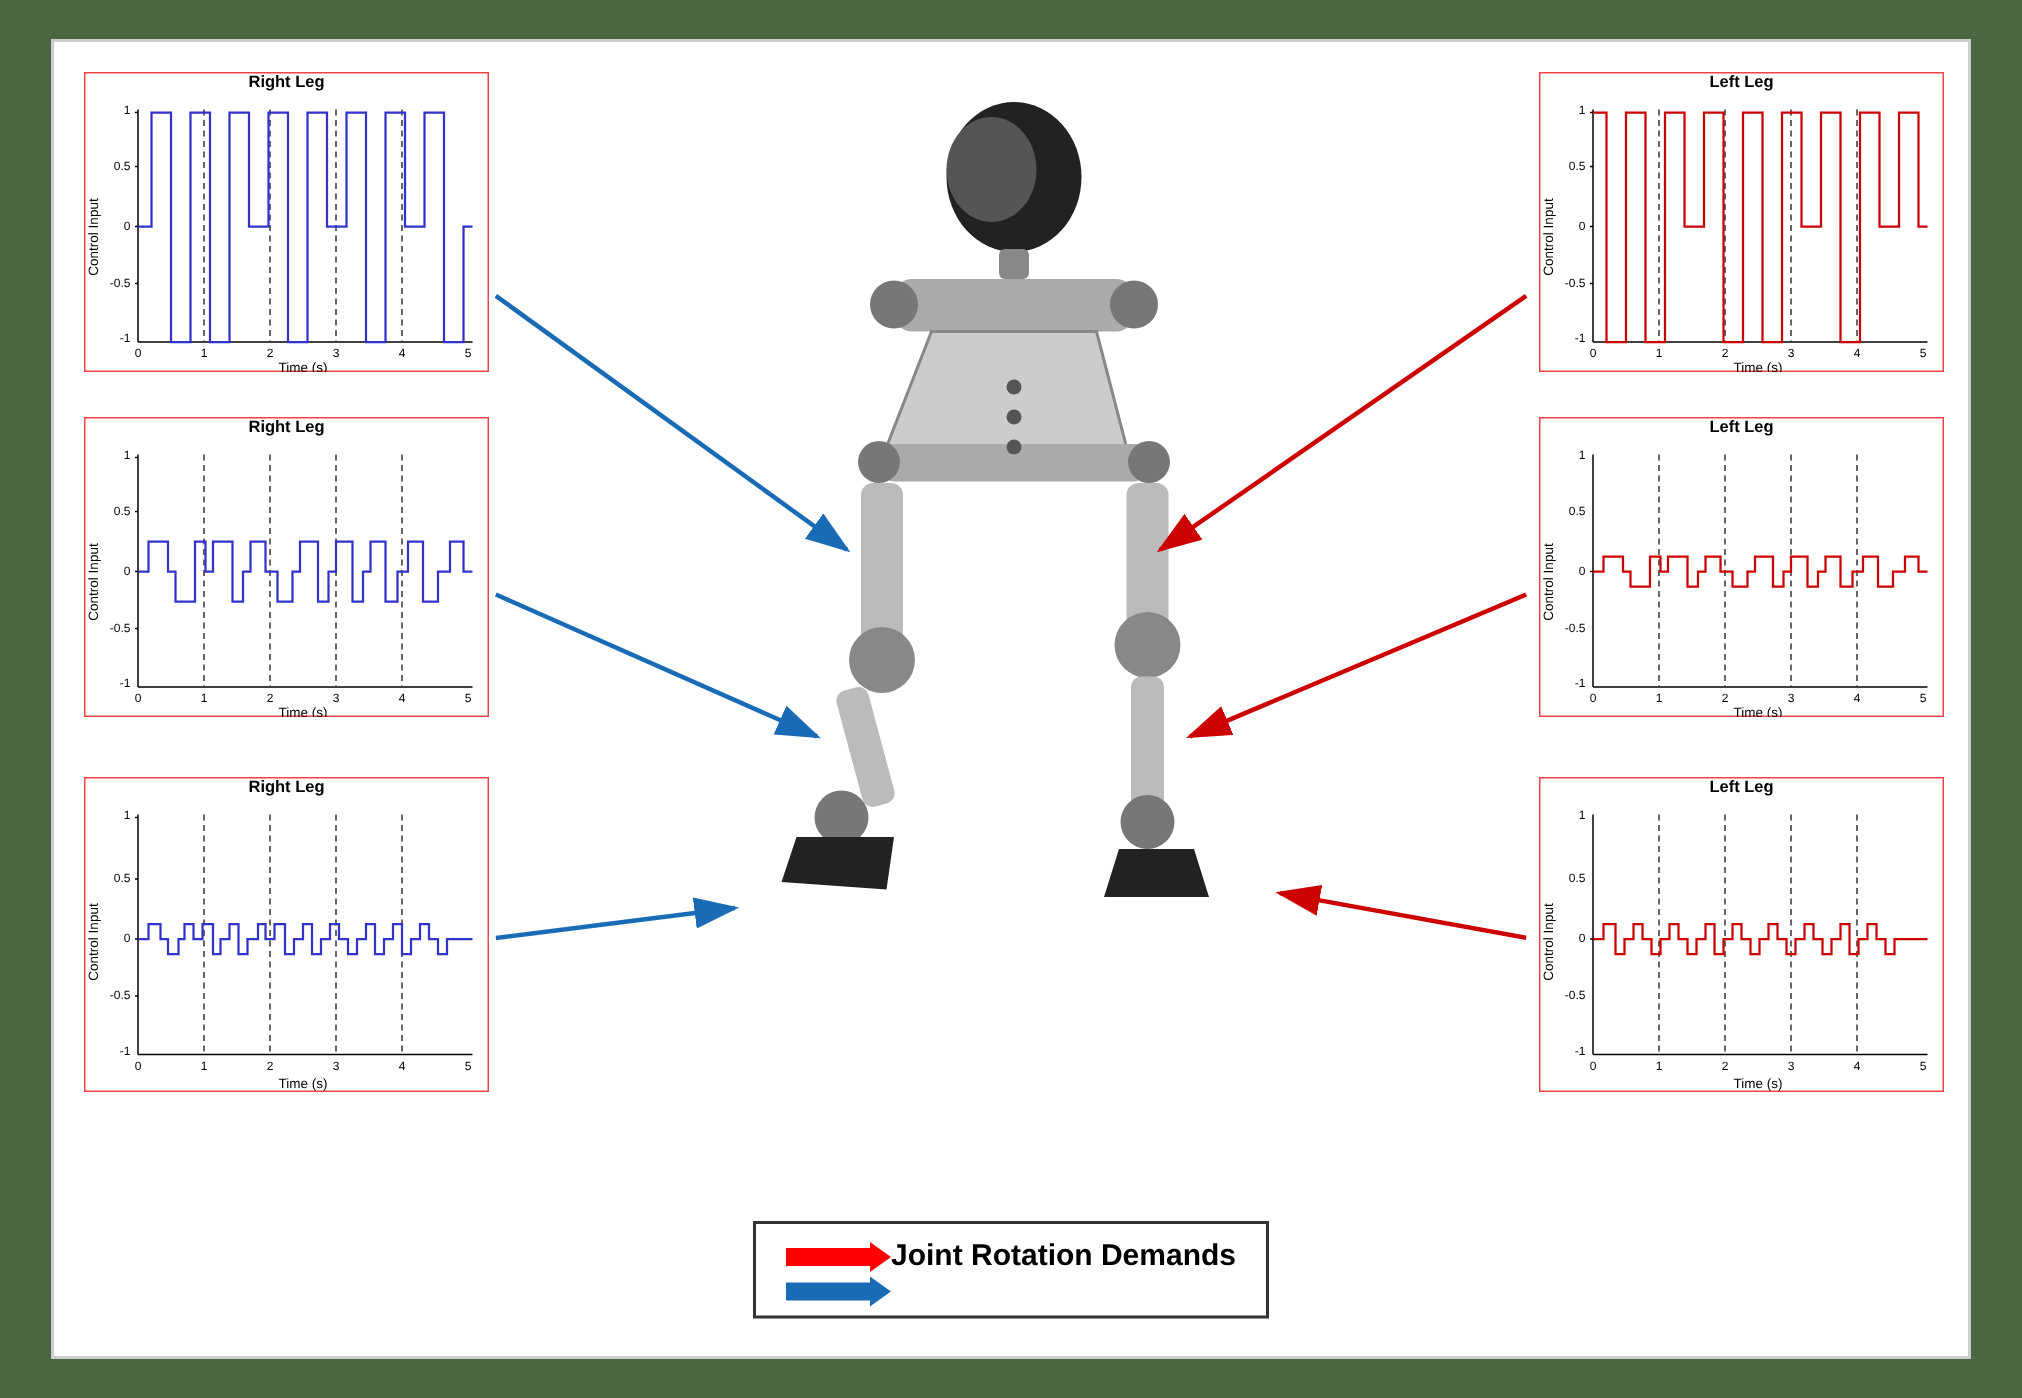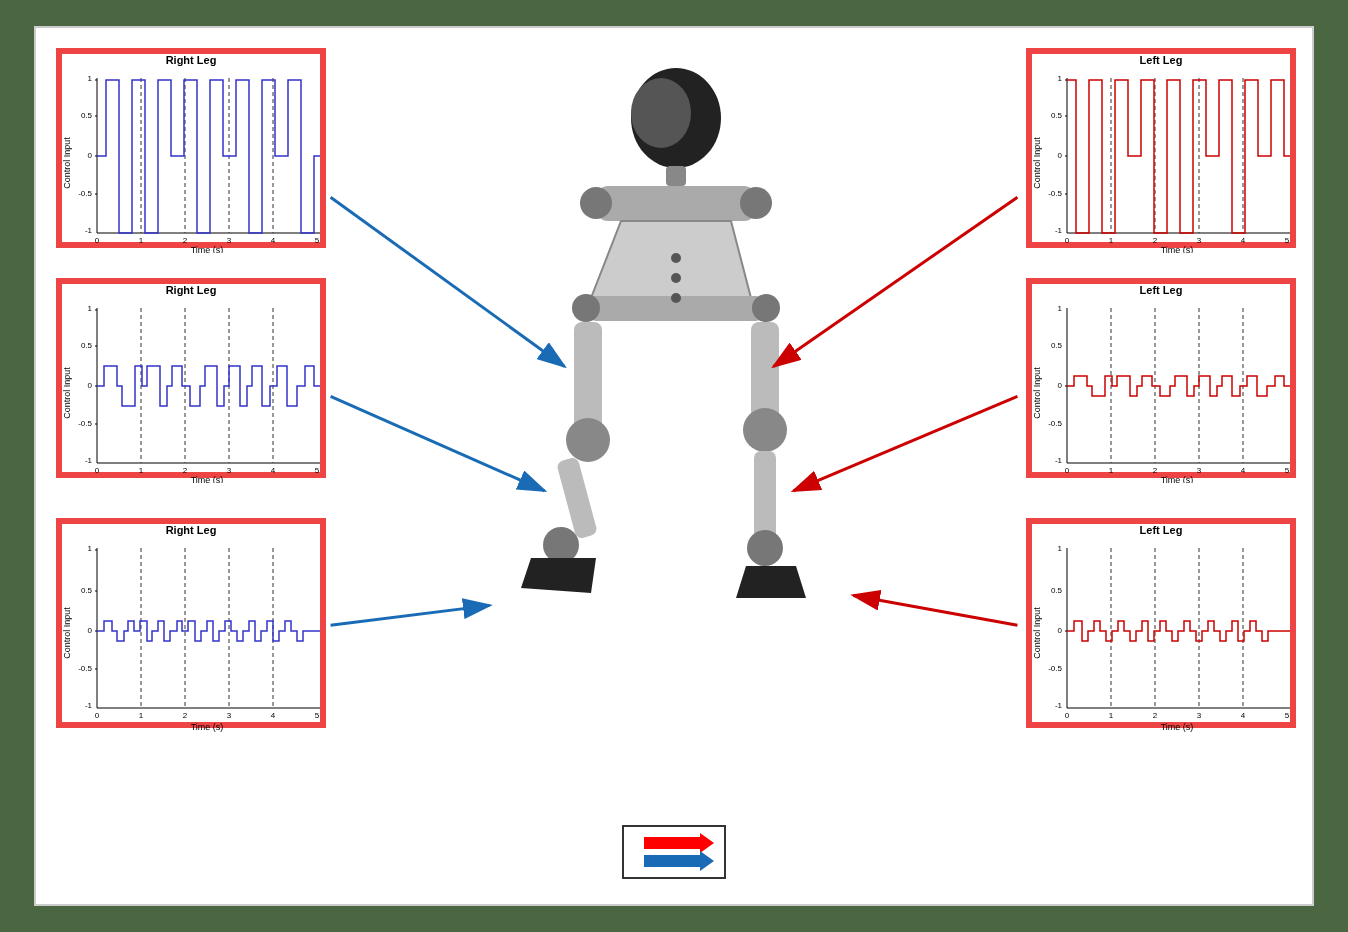--- a/index.html
+++ b/index.html
@@ -16,21 +16,21 @@
       width: 1280px;
       height: 880px;
       background: white;
       position: relative;
       border: 2px solid #ccc;
     }
     
     .chart-box {
       position: absolute;
       background: white;
-      border: 6px solid #ef4444;
+      border: 1px solid #ef4444;
     }
     .chart-title {
       text-align: center;
       font-size: 11px;
       font-weight: bold;
       margin-bottom: 2px;
     }
     
     .robot-area {
       position: absolute;
@@ -362,19 +362,20 @@
     <line x1="985" y1="170" x2="740" y2="340" stroke="#cc0000" stroke-width="3" marker-end="url(#arrowhead-red)"></line>
 
     <line x1="985" y1="370" x2="760" y2="465" stroke="#cc0000" stroke-width="3" marker-end="url(#arrowhead-red)"></line>
 
     <line x1="985" y1="600" x2="820" y2="570" stroke="#cc0000" stroke-width="3" marker-end="url(#arrowhead-red)"></line>
   </svg>
 
   <div class="legend-box" style="bottom:25px;left:50%;transform:translateX(-50%);">
     <div class="legend-item">
       <span class="arrow-red"></span>
+      <span style="font-size:20px;font-weight:bold;">Joint Rotation Demands</span>
     </div>
     <div class="legend-item">
       <span class="arrow-blue"></span>
     </div>
   </div>
 
 </div>
 
 </body></html>

